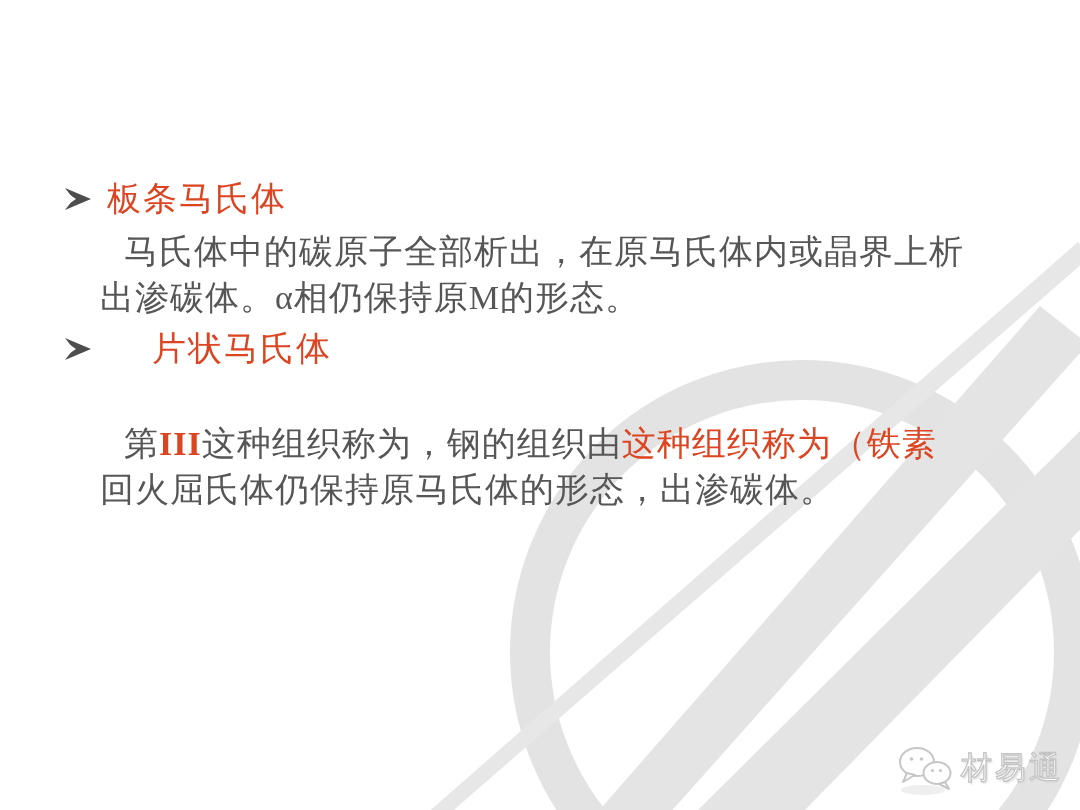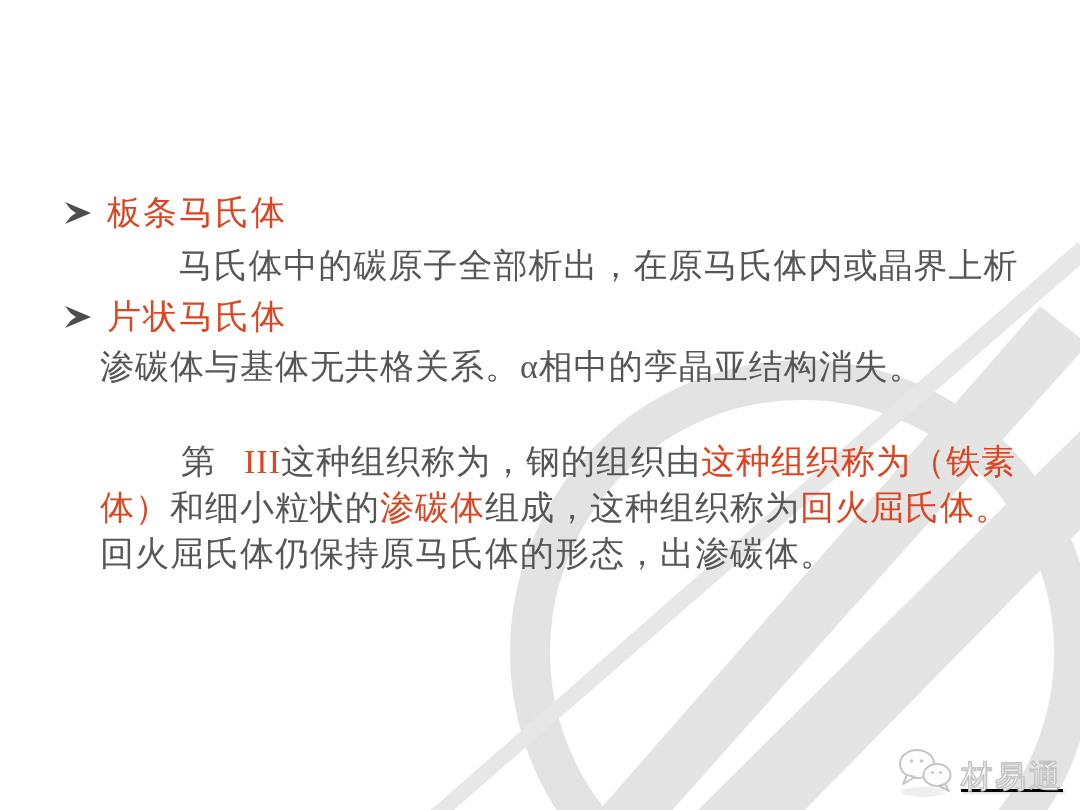--- a/index.html
+++ b/index.html
@@ -11,44 +11,44 @@
     position:relative;
     width:1080px;height:810px;
     background:#ffffff;
     overflow:hidden;
     font-family:"Liberation Serif","DejaVu Serif",serif;
   }
   
   .watermark{position:absolute;left:0;top:0;width:1080px;height:810px;pointer-events:none;}
   
   .content{
-    position:absolute;left:63px;top:190px;width:1010px;
+    position:absolute;left:63px;top:176px;width:1010px;
     color:var(--body);
   }
   .section{position:relative;}
   .bullet-row{display:flex;align-items:center;height:46px;}
   .arrow{width:30px;height:28px;margin-right:14px;flex:0 0 auto;}
   .bullet-heading{
     font-size:34px;color:var(--accent);letter-spacing:2px;white-space:nowrap;
   }
   .para{margin-left:37px;}
   .line{height:46px;line-height:46px;font-size:34px;letter-spacing:1px;white-space:nowrap;}
-  .line.indent{padding-left:24px;text-align:center;}
+  .line.indent{padding-left:24px;}
   .seg{color:var(--body);}
   .seg.accent{color:var(--accent);}
-  .seg.accent-bold{color:var(--accent);font-weight:400;margin-left:28px;}
+  .seg.accent-bold{color:var(--accent);font-weight:700;}
   sub.seg{font-size:22px;letter-spacing:0;}
   .sec-0 .bullet-row{margin-bottom:7px;}
   .sec-1{margin-top:5px;}
-  .sec-1 .bullet-row{margin-bottom:4px;}
+  .sec-1 .bullet-row{margin-bottom:4px;gap:45px;}
   .sec-2{margin-top:49px;}
   
   .brand{
     position:absolute;left:893px;top:738px;height:60px;
-    display:flex;align-items:flex-end;pointer-events:none;text-decoration:underline;
+    display:flex;align-items:center;pointer-events:none;
   }
   .brand-icon{width:64px;height:56px;flex:0 0 auto;}
   .brand-label{
     margin-left:4px;
     font-size:31px;letter-spacing:3px;
     color:#ffffff;
     -webkit-text-stroke:1.3px #c3c3c3;
     text-shadow:1.5px 1.5px 2px #dcdcdc;
     white-space:nowrap;
   }
@@ -69,38 +69,37 @@
       <div class="section sec-0">
         <div class="bullet-row">
           <span class="arrow"><svg viewBox="0 0 30 28" width="30" height="28">
               <path d="M2,3 L28,14 L2,25 L10.5,14 Z" fill="#4d4d4d"></path>
               <path d="M5,8.5 L13,14 L5,19.5 Z" fill="#ffffff"></path>
             </svg></span>
           <span class="bullet-heading">板条马氏体</span>
         </div>
         <div class="para">
           <div class="line indent"><span class="seg ">马氏体中的碳原子全部析出，在原马氏体内或晶界上析</span></div>
+          <div class="line"><span class="seg ">出渗碳体。α相仍保持原M的形态。</span></div>
         </div>
       </div>
       <div class="section sec-1">
         <div class="bullet-row">
           <span class="arrow"><svg viewBox="0 0 30 28" width="30" height="28">
               <path d="M2,3 L28,14 L2,25 L10.5,14 Z" fill="#4d4d4d"></path>
               <path d="M5,8.5 L13,14 L5,19.5 Z" fill="#ffffff"></path>
             </svg></span>
           <span class="bullet-heading">片状马氏体</span>
         </div>
         <div class="para">
-          <div class="line"><span class="seg ">渗碳体与基体无共格关系。α相中的孪晶亚结构消失。</span></div>
         </div>
       </div>
       <div class="section sec-2">
         <div class="para">
           <div class="line indent"><span class="seg ">第</span><span class="seg accent-bold">III</span><span class="seg ">这种组织称为，钢的组织由</span><span class="seg accent">这种组织称为（铁素</span></div>
-          <div class="line"><span class="seg accent">体）</span><span class="seg ">和细小粒状的</span><span class="seg accent">渗碳体</span><span class="seg ">组成，这种组织称为</span><span class="seg accent">回火屈氏体。</span></div>
           <div class="line"><span class="seg ">回火屈氏体仍保持原马氏体的形态，出渗碳体。</span></div>
         </div>
       </div>
     </div>
 
   <div class="brand">
     <svg class="brand-icon" viewBox="0 0 64 56" aria-hidden="true">
       <ellipse cx="30" cy="50" rx="22" ry="5" fill="#efefef"></ellipse>
       <ellipse cx="24" cy="22" rx="17" ry="14" fill="#ffffff" stroke="#c6c6c6" stroke-width="2"></ellipse>
       <path d="M14,33 L10,42 L22,35 Z" fill="#ffffff" stroke="#c6c6c6" stroke-width="2" stroke-linejoin="round"></path>

